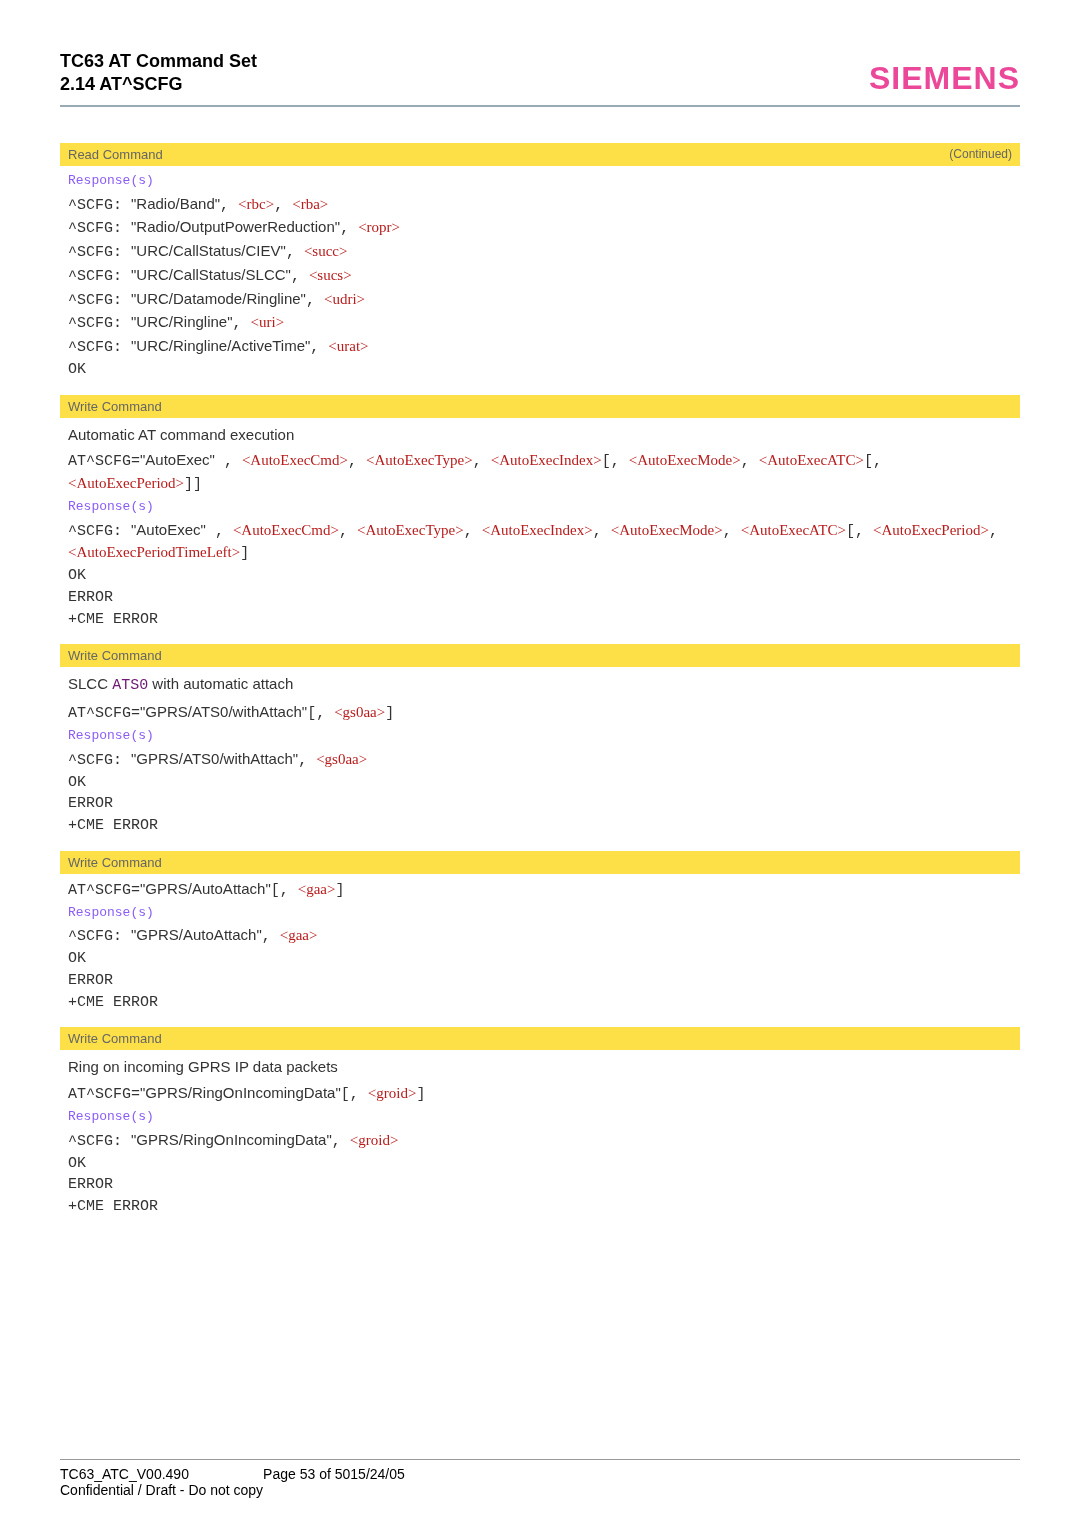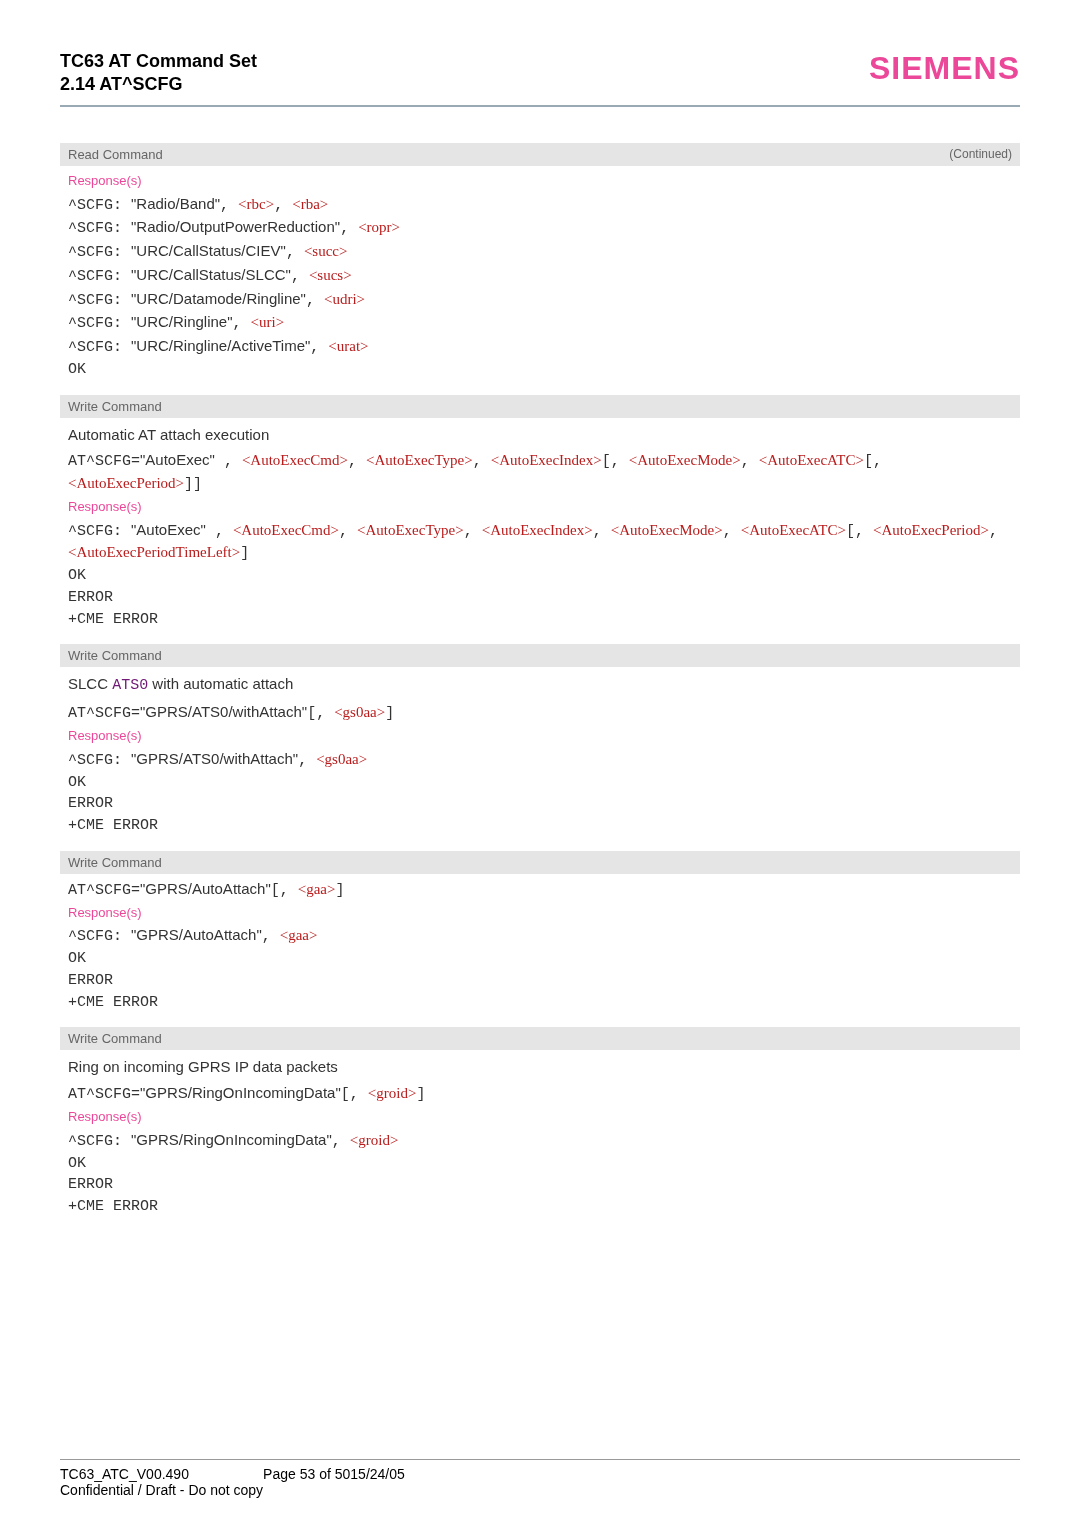--- a/index.html
+++ b/index.html
@@ -12,63 +12,63 @@
   }
   .page {
     padding: 50px 60px 30px 60px;
     box-sizing: border-box;
     min-height: 1528px;
     position: relative;
   }
   .header {
     display: flex;
     justify-content: space-between;
-    align-items: flex-start;
+    align-items: flex-end;
     margin-bottom: 8px;
   }
   .header-left {
     font-weight: bold;
     font-size: 18px;
     line-height: 1.3;
   }
   .siemens-logo {
     font-family: Arial, sans-serif;
     font-weight: 900;
     font-size: 32px;
     letter-spacing: 1px;
     color: #ec4899;
   }
   .hr-top {
     border: none;
     border-top: 2px solid #9aaab5;
     margin: 6px 0 36px 0;
   }
   .section-bar {
-    background: #e5e5e5;
+    background: #fde047;
     color: #666;
     font-size: 13px;
     padding: 4px 8px;
     display: flex;
     justify-content: space-between;
     align-items: center;
     margin-top: 4px;
   }
   .section-bar .cont {
     font-size: 12px;
   }
   .block {
     padding: 4px 8px 10px 8px;
     font-family: "Courier New", monospace;
     font-size: 15px;
     line-height: 1.45;
     color: #333;
   }
   .resp-label {
-    font-family: Liberation Sans, sans-serif;
-    color: #ec4899;
+    font-family: Liberation Mono, monospace;
+    color: #8b5cf6;
     font-size: 13px;
     margin: 2px 0 2px 0;
   }
   .subtitle {
     font-family: Arial, sans-serif;
     color: #333;
     font-size: 15px;
     margin: 2px 0 4px 0;
   }
   .mono { font-family: "Courier New", monospace; color: #333; }
@@ -119,21 +119,21 @@
         <div class="line"><span class="mono">^SCFG: </span><span class="quoted">"URC/Ringline/ActiveTime"</span><span class="mono-black">, </span><span class="param">&lt;urat&gt;</span></div>
       </div>
     <div class="mono">OK</div>
   </div>
 
   <div id="write-sections">
       <div class="section-bar">
         <span>Write Command</span>
       </div>
       <div class="block">
-        <div class="subtitle">Automatic AT attach execution</div>
+        <div class="subtitle">Automatic AT command execution</div>
         <div class="line"><span class="mono">AT^SCFG=</span><span class="quoted">"AutoExec"</span><span class="mono-black"> , </span><span class="param">&lt;AutoExecCmd&gt;</span><span class="mono-black">, </span><span class="param">&lt;AutoExecType&gt;</span><span class="mono-black">, </span><span class="param">&lt;AutoExecIndex&gt;</span><span class="mono-black">[, </span><span class="param">&lt;AutoExecMode&gt;</span><span class="mono-black">, </span><span class="param">&lt;AutoExecATC&gt;</span><span class="mono-black">[, </span><span class="param">&lt;AutoExecPeriod&gt;</span><span class="mono-black">]]</span></div>
         <div class="resp-label">Response(s)</div>
         <div class="line"><span class="mono">^SCFG: </span><span class="quoted">"AutoExec"</span><span class="mono-black"> , </span><span class="param">&lt;AutoExecCmd&gt;</span><span class="mono-black">, </span><span class="param">&lt;AutoExecType&gt;</span><span class="mono-black">, </span><span class="param">&lt;AutoExecIndex&gt;</span><span class="mono-black">, </span><span class="param">&lt;AutoExecMode&gt;</span><span class="mono-black">, </span><span class="param">&lt;AutoExecATC&gt;</span><span class="mono-black">[, </span><span class="param">&lt;AutoExecPeriod&gt;</span><span class="mono-black">, </span><span class="param">&lt;AutoExecPeriodTimeLeft&gt;</span><span class="mono-black">]</span></div>
         <div class="mono">OK</div>
         <div class="mono">ERROR</div>
         <div class="mono">+CME ERROR</div>
       </div>
       <div class="section-bar">
         <span>Write Command</span>
       </div>

